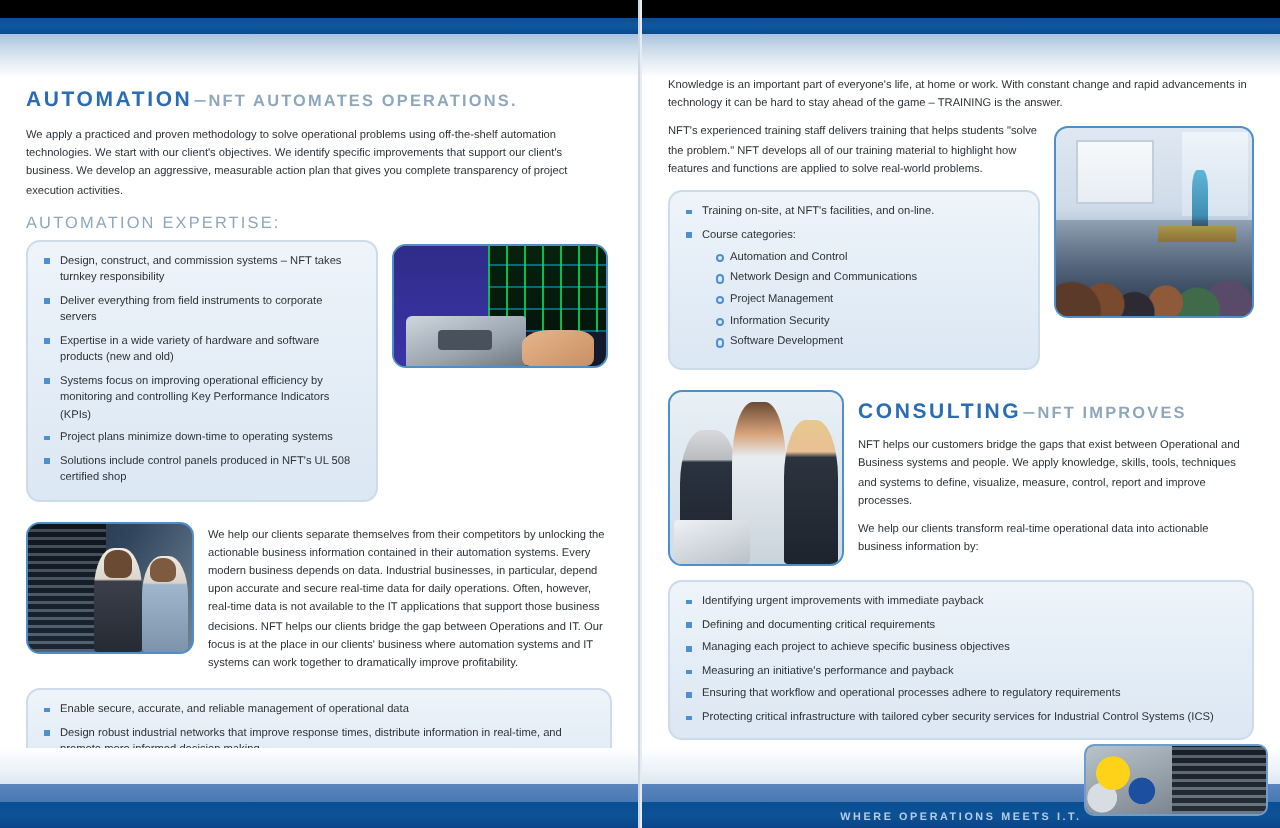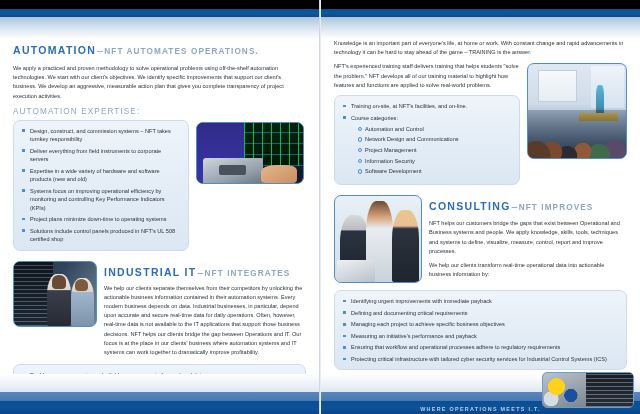--- a/index.html
+++ b/index.html
@@ -226,23 +226,20 @@
       </div>
 
       <div class="row" style="margin-top:10px;">
         <div class="photo ph-server" style="width:84px;height:66px;flex:0 0 84px;">
           <div class="racks"></div>
           <div class="p1"></div>
           <div class="p2"></div>
         </div>
         <div style="flex:1;">
           <div class="sec-head" style="margin-bottom:3px;">
-            <div>
-              <span class="k">Industrial IT</span><span class="dash">–</span><span class="s">NFT integrates</span>
-            </div>
           </div>
           <p class="body" style="margin-bottom:0;">We help our clients separate themselves from their competitors by unlocking the actionable business information contained in their automation systems.  Every modern business depends on data.  Industrial businesses, in particular, depend upon accurate and secure real-time data for daily operations.  Often, however, real-time data is not available to the IT applications that support those business decisions. NFT helps our clients bridge the gap between Operations and IT.  Our focus is at the place in our clients' business where automation systems and IT systems can work together to dramatically improve profitability.</p>
         </div>
       </div>
 
       <div class="panel" style="margin-top:7px;">
         <ul class="bl">
           <li>Enable secure, accurate, and reliable management of operational data</li>
           <li>Design robust industrial networks that improve response times, distribute information in real-time, and promote more informed decision making</li>
           <li>Address Cyber Security for Industrial Control Systems</li>

